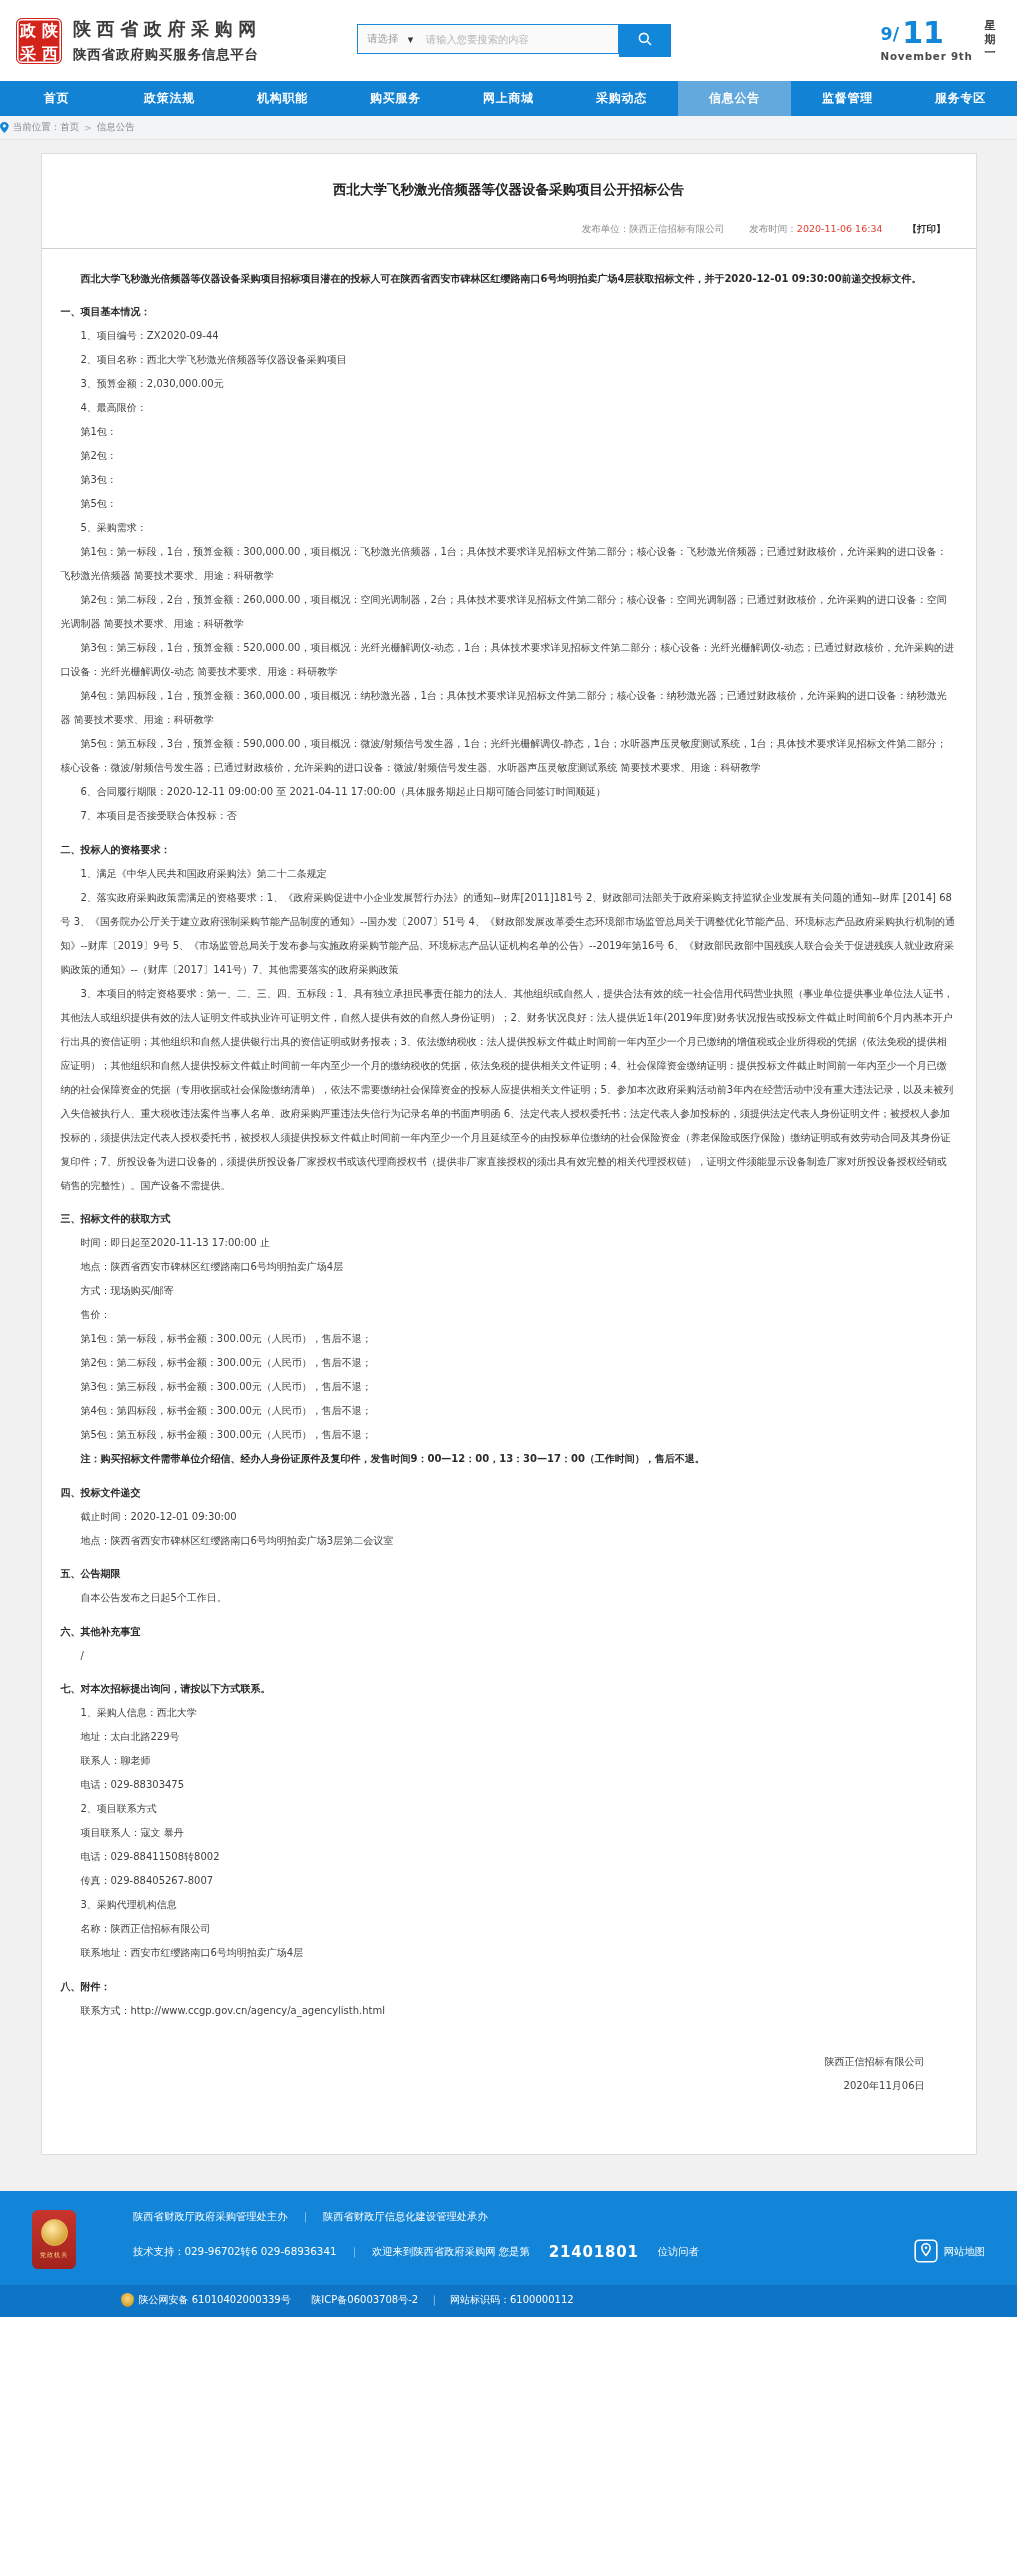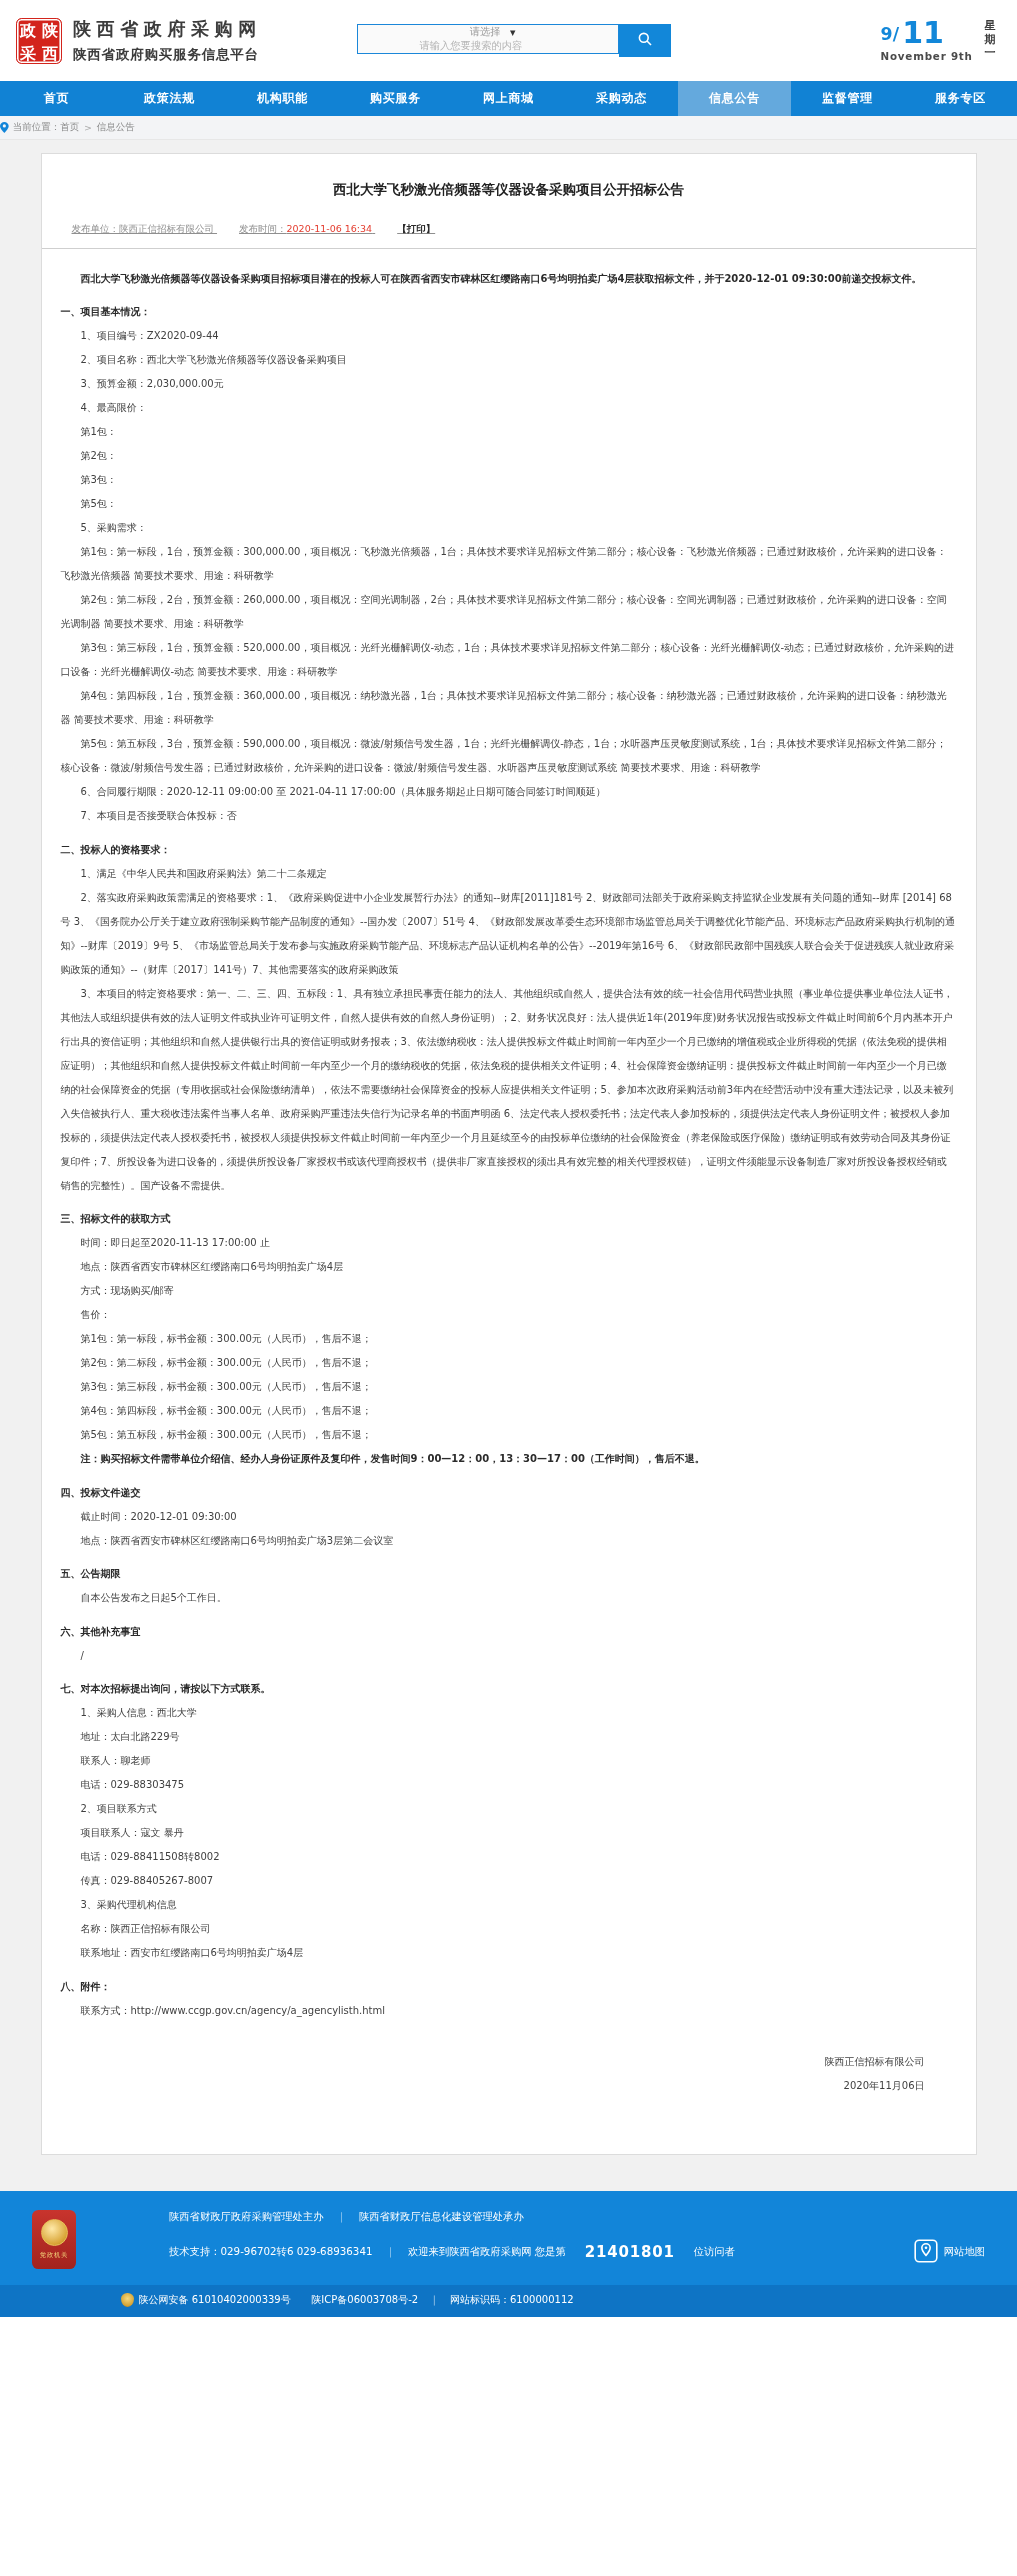--- a/index.html
+++ b/index.html
@@ -5,21 +5,21 @@
   * { box-sizing: border-box; margin: 0; padding: 0; }
   body { font-family: "DejaVu Sans", "Liberation Sans", sans-serif; background: #ffffff; width: 1017px; margin: 0 auto; }
 
   
   .header { height: 81px; background: #fff; display: flex; align-items: center; padding: 0 20.6px 0 16px; }
   .logo-mark { width: 46px; height: 46px; background: #d3241c; border-radius: 5.6px; color: #fff; display: grid; grid-template-columns: 1fr 1fr; grid-template-rows: 1fr 1fr; font-weight: bold; font-size: 16px; line-height: 23px; text-align: center; border: 1.6px solid #d3241c; box-shadow: inset 0 0 0 1.6px #fff; flex: 0 0 auto; }
   .logo-titles { margin-left: 11px; color: #3c3c3c; }
   .logo-title { font-size: 18px; font-weight: bold; letter-spacing: 5.6px; }
   .logo-subtitle { font-size: 13.5px; font-weight: bold; letter-spacing: 0.8px; margin-top: 4.8px; }
   .search-area { display: flex; align-items: flex-start; margin-left: 95px; }
-  .search-box { display: flex; align-items: center; width: 262px; height: 30px; border: 1.6px solid #1b87d9; background: #fafafa; padding-left: 9.5px; flex-direction: column; }
+  .search-box { display: flex; align-items: center; width: 262px; height: 30px; border: 1.6px solid #1b87d9; background: #fafafa; padding-left: 9.5px; }
   .search-select { display: flex; align-items: center; font-size: 10.3px; color: #9a9a9a; cursor: pointer; }
   .search-select .caret { font-size: 7.1px; color: #333; margin-left: 9.5px; }
   .search-input { border: 0; outline: 0; background: transparent; font-size: 10.3px; color: #333; margin-left: 12.7px; width: 159px; font-family: inherit; }
   .search-input::placeholder { color: #b5b5b5; }
   .search-btn { width: 52px; height: 33px; background: #1287d9; border: 0; display: flex; align-items: center; justify-content: center; cursor: pointer; }
   .date-block { margin-left: auto; display: flex; align-items: flex-start; }
   .date-left { text-align: left; }
   .date-numbers { display: flex; align-items: flex-end; color: #1287d9; font-weight: bold; }
   .date-m { font-size: 17.4px; line-height: 1; padding-bottom: 2.4px; }
   .date-d { font-size: 30px; line-height: 0.9; margin-left: 3.2px; }
@@ -34,34 +34,34 @@
   
   .breadcrumb-bar { background: #f3f4f6; border-bottom: 0.8px solid #e7e7e7; height: 24px; display: flex; align-items: center; font-size: 9.5px; color: #8a8a8a; }
   .breadcrumb-bar .pin { margin-right: 4px; display: inline-flex; }
   .crumb-sep { margin: 0 4.8px; color: #aaa; }
   .crumb-link { color: #8a8a8a; cursor: pointer; }
 
   
   .main-bg { background: #f1f1f1; padding: 12.7px 0 36px 0; }
   .card { width: 936px; margin: 0 auto; background: #fff; border: 0.8px solid #dcdcdc; padding: 27px 19px 56px 19px; }
   .article-title { text-align: center; font-size: 13.5px; font-weight: bold; color: #222; }
-  .article-meta { text-align: left; font-size: 9.5px; color: #8f8f8f; margin-top: 24px; text-decoration: underline; }
+  .article-meta { text-align: right; font-size: 9.5px; color: #8f8f8f; margin-top: 24px; }
   .article-meta .meta-item { margin: 0 11px; }
   .meta-time { color: #e43c2e; }
   .print-btn { color: #2b2b2b; font-weight: bold; cursor: pointer; }
   .article-divider { border: 0; border-top: 0.8px solid #cfcfcf; margin: 12.7px -19px 0 -19px; }
 
   .article-body { margin-top: 17.4px; font-size: 10px; color: #3f3f3f; line-height: 24px; }
   .para { text-indent: 2em; }
   .para.heading { text-indent: 0; font-weight: bold; color: #2b2b2b; margin-top: 9.5px; }
   .para.bold { font-weight: bold; color: #2b2b2b; }
   .signature { text-align: right; margin-top: 27px; padding-right: 32px; font-size: 10px; color: #3f3f3f; line-height: 24px; }
 
   
-  .footer-main { background: #1285d9; padding: 19px 32px 16px 32px; display: flex; color: #fff; gap: 36px; }
+  .footer-main { background: #1285d9; padding: 19px 32px 16px 32px; display: flex; color: #fff; }
   .emblem { width: 44px; height: 59px; background: linear-gradient(#c8342d, #a2231e); border-radius: 6.3px; flex: 0 0 auto; display: flex; flex-direction: column; align-items: center; justify-content: center; }
   .emblem-circle { width: 27px; height: 27px; border-radius: 50%; background: radial-gradient(circle at 40% 35%, #ffe9a8, #d8a435 70%, #b07f1d); border: 1.6px solid #e9c05a; }
   .emblem-label { font-size: 6.3px; color: #f3d37a; margin-top: 4.8px; letter-spacing: 0.8px; }
   .footer-lines { margin-left: 57px; flex: 1 1 auto; }
   .footer-line { font-size: 10.3px; display: flex; align-items: center; }
   .footer-line + .footer-line { margin-top: 19px; }
   .footer-divider { margin: 0 12.7px; opacity: .65; }
   .visitor-count { font-size: 15px; font-weight: bold; margin: 0 19px; letter-spacing: 0.8px; }
   .sitemap { display: flex; align-items: center; align-self: flex-end; margin-bottom: 3.2px; cursor: pointer; }
   .sitemap-label { font-size: 10.3px; margin-left: 6.3px; }

